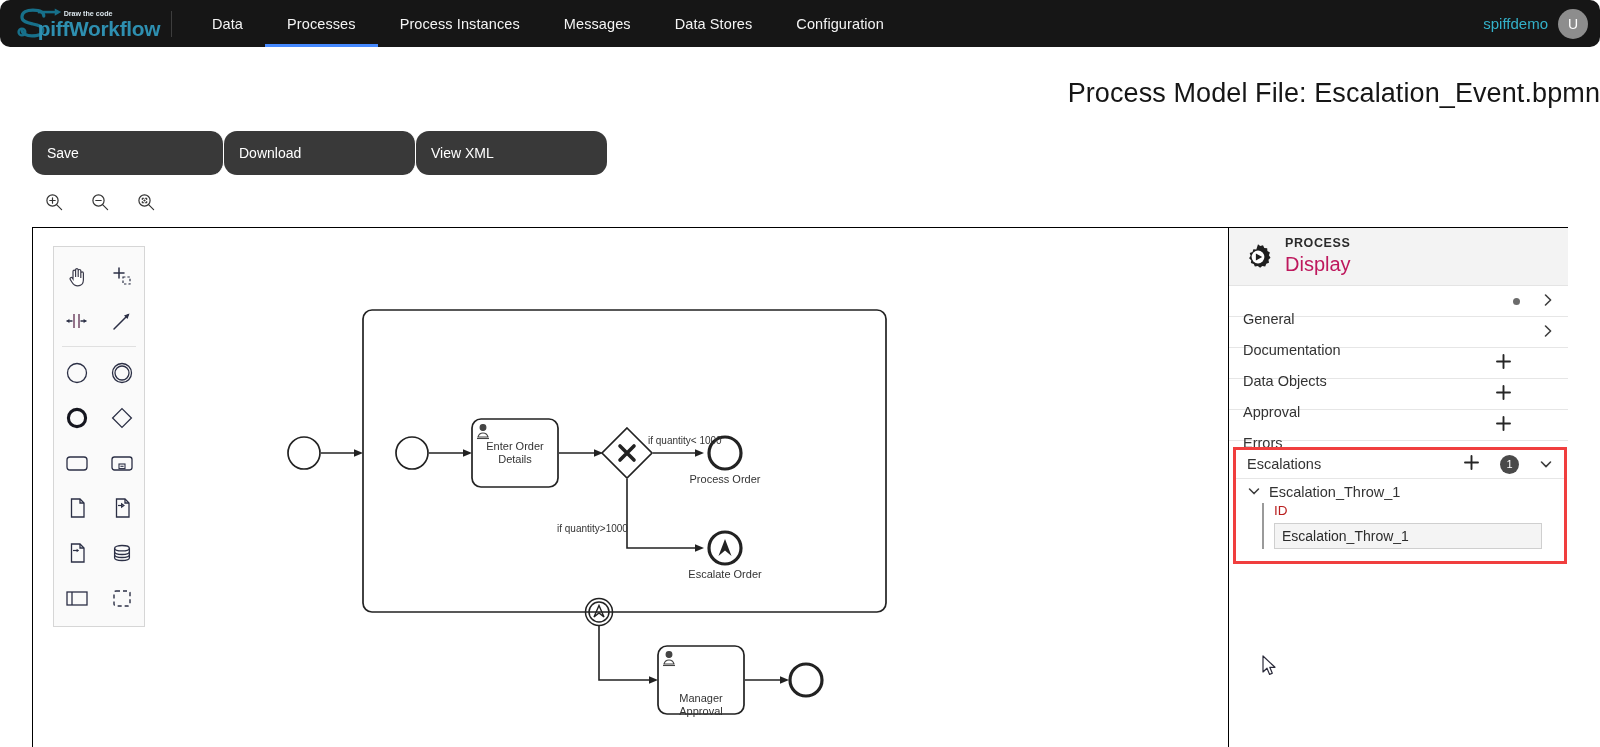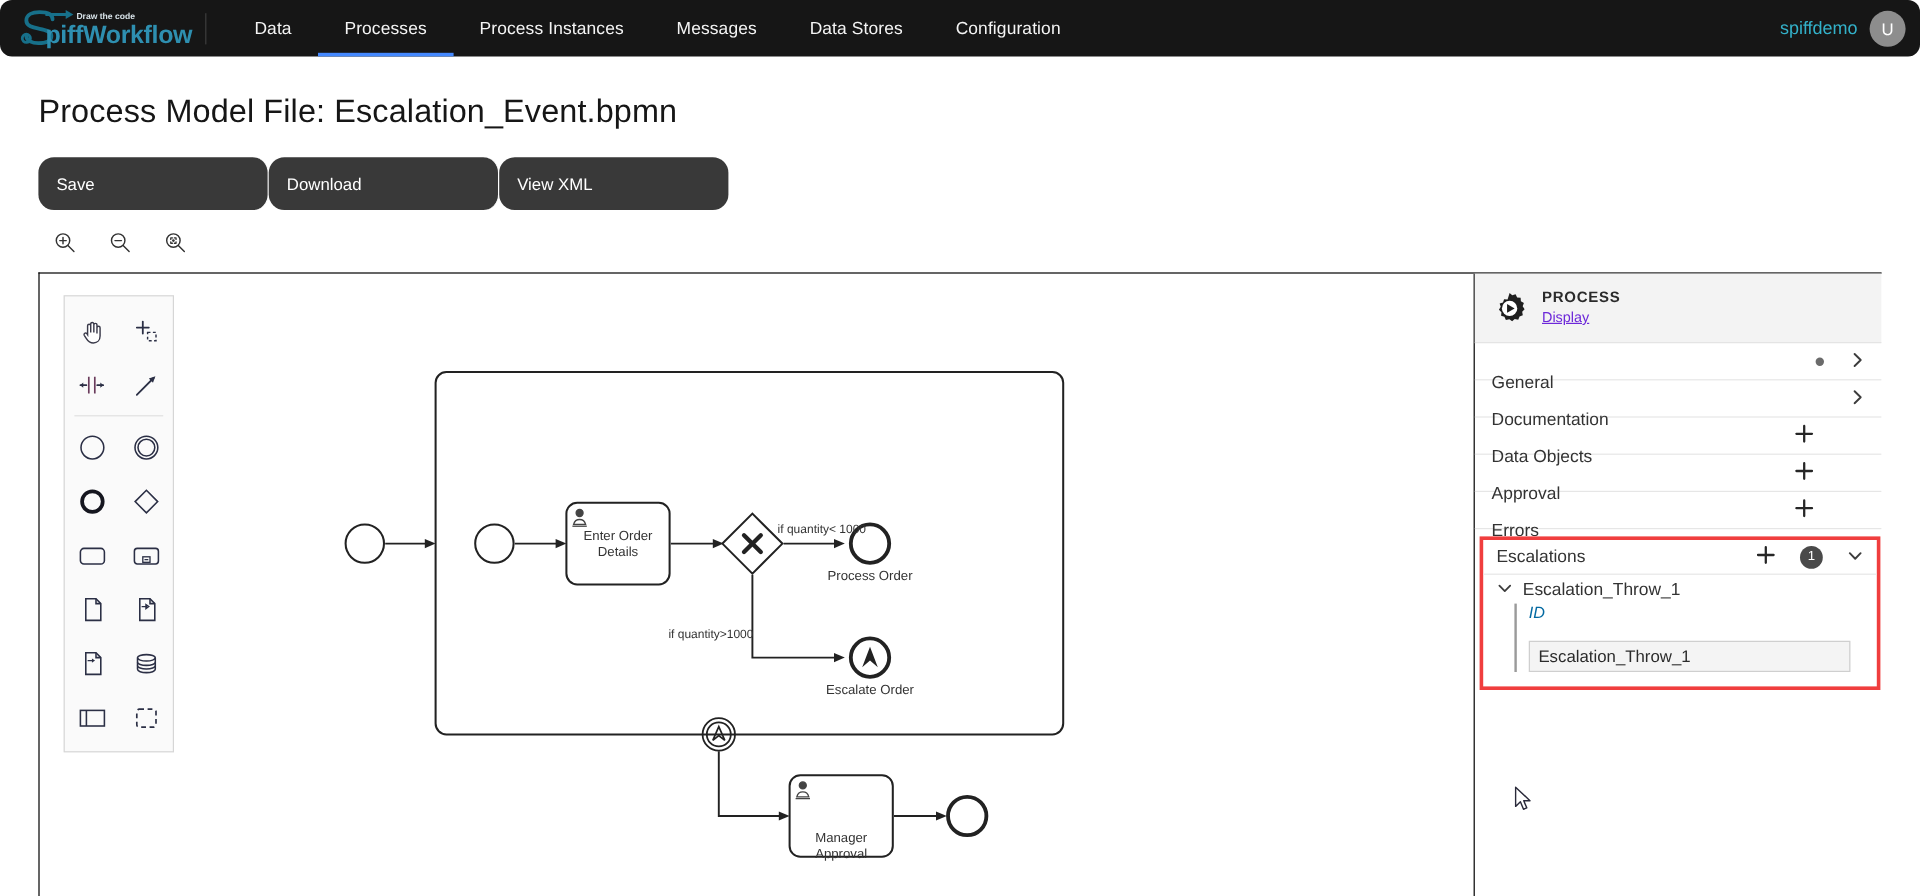--- a/index.html
+++ b/index.html
@@ -61,20 +61,21 @@
 
   
   .page { padding: 0 0 0 0; position: relative; }
 
   .page-title {
     font-size: 27px;
     font-weight: 400;
     color: #161616;
     padding: 31px 0 0 32px;
     letter-spacing: .1px;
+    text-align: right;
   }
 
   .btn-row {
     display: flex;
     margin: 22px 0 0 32px;
     width: 575px;
   }
   .btn {
     background: #393939;
     color: #ffffff;
@@ -148,21 +149,21 @@
   }
   .props-header {
     height: 58px;
     background: #f3f3f3;
     display: flex; align-items: center; gap: 12px;
     padding-left: 14px;
     border-bottom: 1px solid #e4e4e4;
   }
   .props-header-text { line-height: 1.25; }
   .props-kind { font-size: 12.5px; font-weight: 700; letter-spacing: .6px; color: #2b2b2b; }
-  .props-name { font-size: 12px; color: #6d28d9; text-decoration: underline; }
+  .props-name { font-size: 20px; color: #be185d; }
 
   .prop-row {
     height: 31px;
     display: flex; align-items: center;
     padding: 0 14px 0 14px;
     border-bottom: 1px solid #e6e6e6;
     font-size: 14.5px;
     color: #333333;
     cursor: pointer;
     position: relative;
@@ -200,21 +201,21 @@
   .esc-head .label { flex: 1; }
   .esc-entry {
     display: flex; align-items: center; gap: 8px;
     padding: 5px 0 3px 11px;
     font-size: 14.5px; color: #333333;
     cursor: pointer;
   }
   .esc-body { padding: 0 0 12px 26px; display:flex; }
   .esc-rail { width: 2px; background: #9a9a9a; margin-right: 10px; }
   .esc-fields { flex: 1; padding-right: 22px; }
-  .field-label { font-size: 13.5px; color: #0369a1; margin-bottom: 16px; font-style: italic; }
+  .field-label { font-size: 13.5px; color: #b91c1c; margin-bottom: 5px; }
   .field-input {
     width: 100%;
     height: 26px;
     background: #f4f4f4;
     border: 1px solid #cfcfcf;
     font-size: 14px;
     color: #2b2b2b;
     padding: 0 7px;
     font-family: "Liberation Sans", sans-serif;
   }

